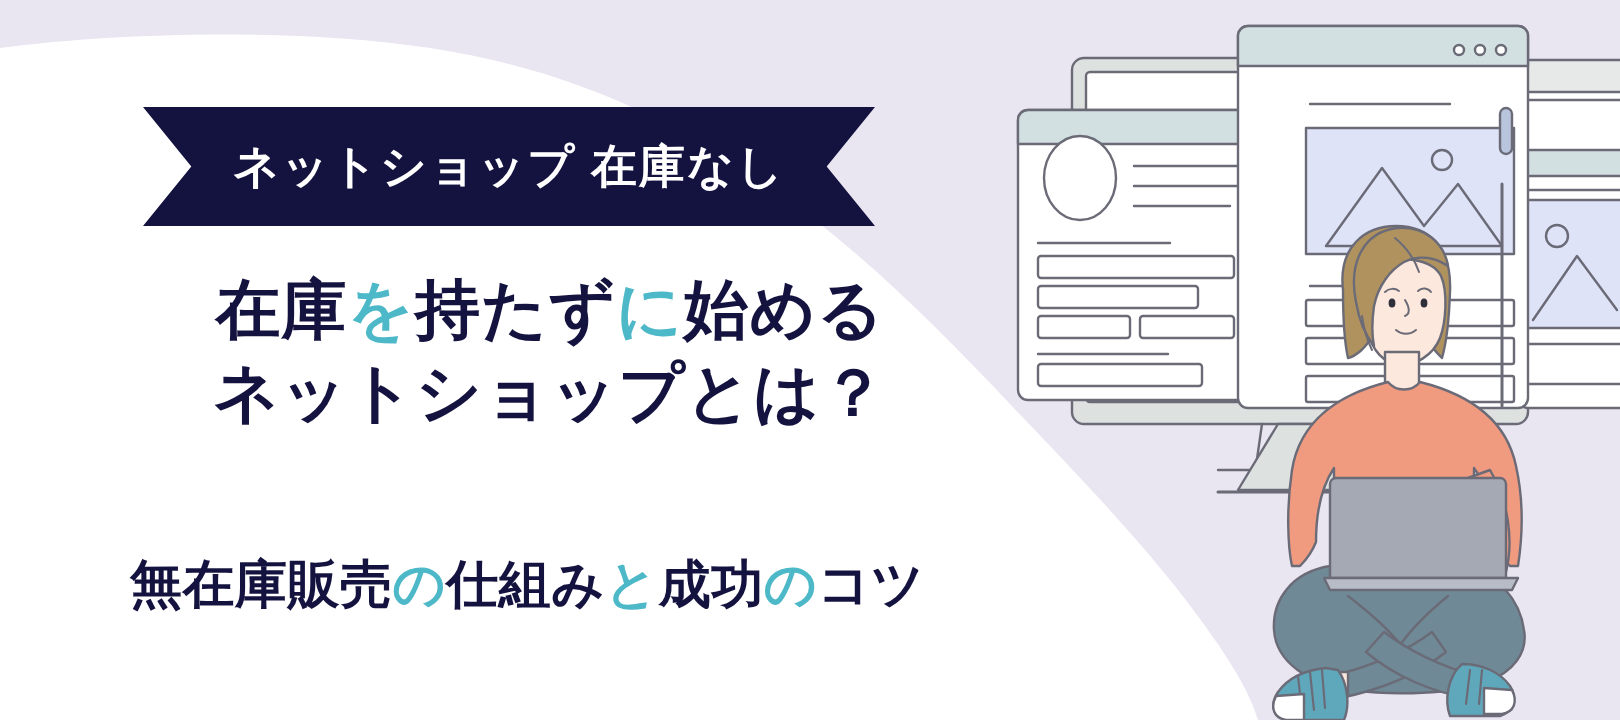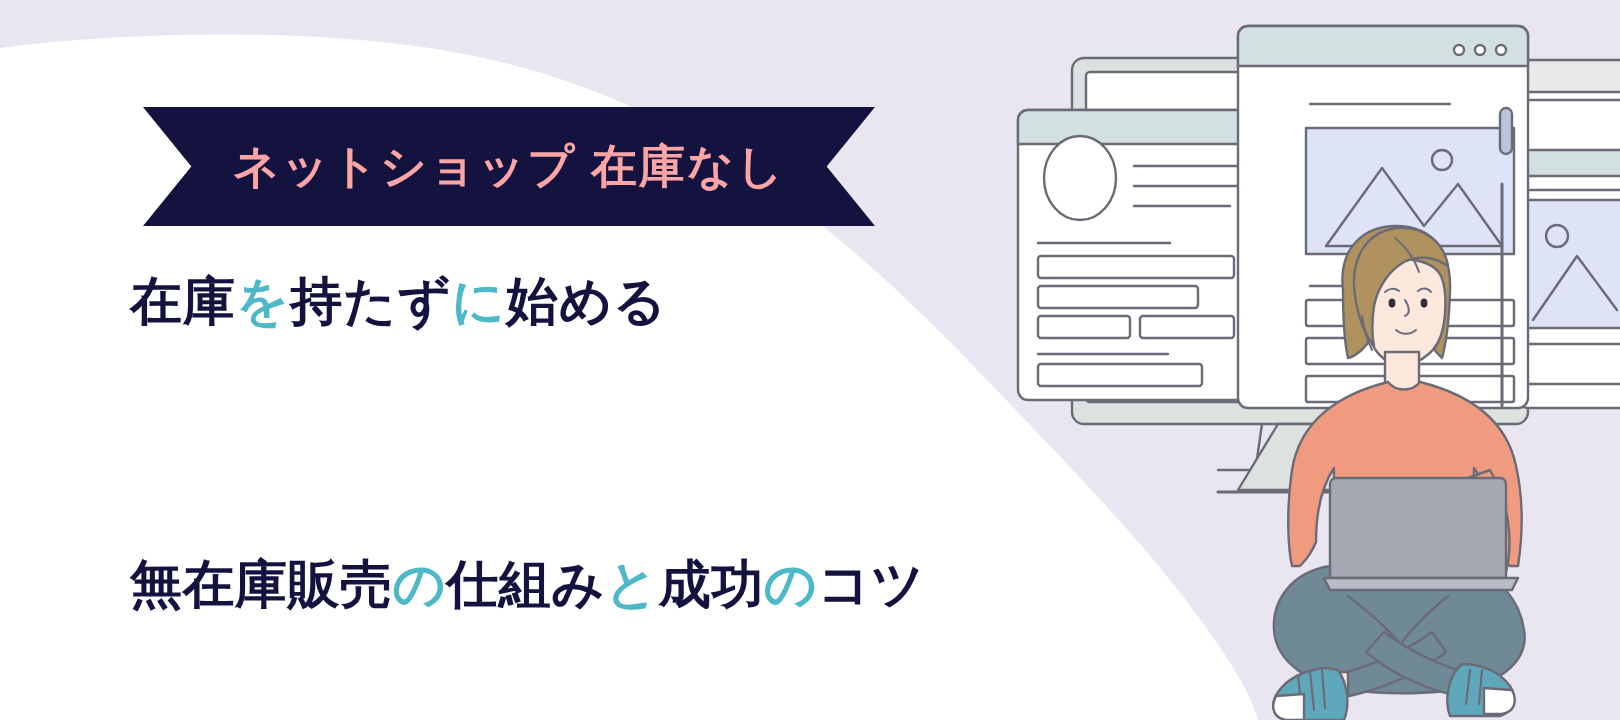--- a/index.html
+++ b/index.html
@@ -32,42 +32,43 @@
     width: 732px;
     height: 119px;
     background: #14123f;
     -webkit-clip-path: polygon(0 0, 100% 0, 100% 0, 93.4% 50%, 100% 100%, 100% 100%, 0 100%, 6.6% 50%);
     clip-path: polygon(0 0, 100% 0, 100% 0, 93.4% 50%, 100% 100%, 100% 100%, 0 100%, 6.6% 50%);
     display: flex;
     align-items: center;
     justify-content: center;
   }
   #ribbon-label {
-    color: #fca5a5;
+    color: #ffffff;
     font-size: 46px;
     font-weight: bold;
     letter-spacing: 2px;
     line-height: 1;
     white-space: nowrap;
     padding-bottom: 2px;
   }
   
   #headline {
     position: absolute;
     left: 130px;
     top: 268px;
     width: 840px;
   }
   .head-line {
-    font-size: 52px;
+    font-size: 65px;
     font-weight: bold;
     line-height: 1.28;
     letter-spacing: 1px;
     color: #14123f;
     white-space: nowrap;
+    text-align: center;
   }
   .accent { color: #4db8c8; }
   #subheadline {
     position: absolute;
     left: 130px;
     top: 510px;
     width: 900px;
     font-size: 52px;
     font-weight: bold;
     line-height: 1.2;
@@ -94,20 +95,23 @@
              L0,720 Z"></path>
   </svg>
 
   <div id="ribbon">
     <span id="ribbon-label">ネットショップ 在庫なし</span>
   </div>
 
   <div id="headline">
     <div class="head-line">
       <span>在庫</span><span class="accent">を</span><span>持たず</span><span class="accent">に</span><span>始める</span>
+    </div>
+    <div class="head-line">
+      <span>ネットショップとは？</span>
     </div>
   </div>
 
   <div id="subheadline">
     <span>無在庫販売</span><span class="accent">の</span><span>仕組み</span><span class="accent">と</span><span>成功</span><span class="accent">の</span><span>コツ</span>
   </div>
 
   <svg id="art-svg" viewBox="0 0 1620 720">
     <defs>
       <clipPath id="clip-center-win">

